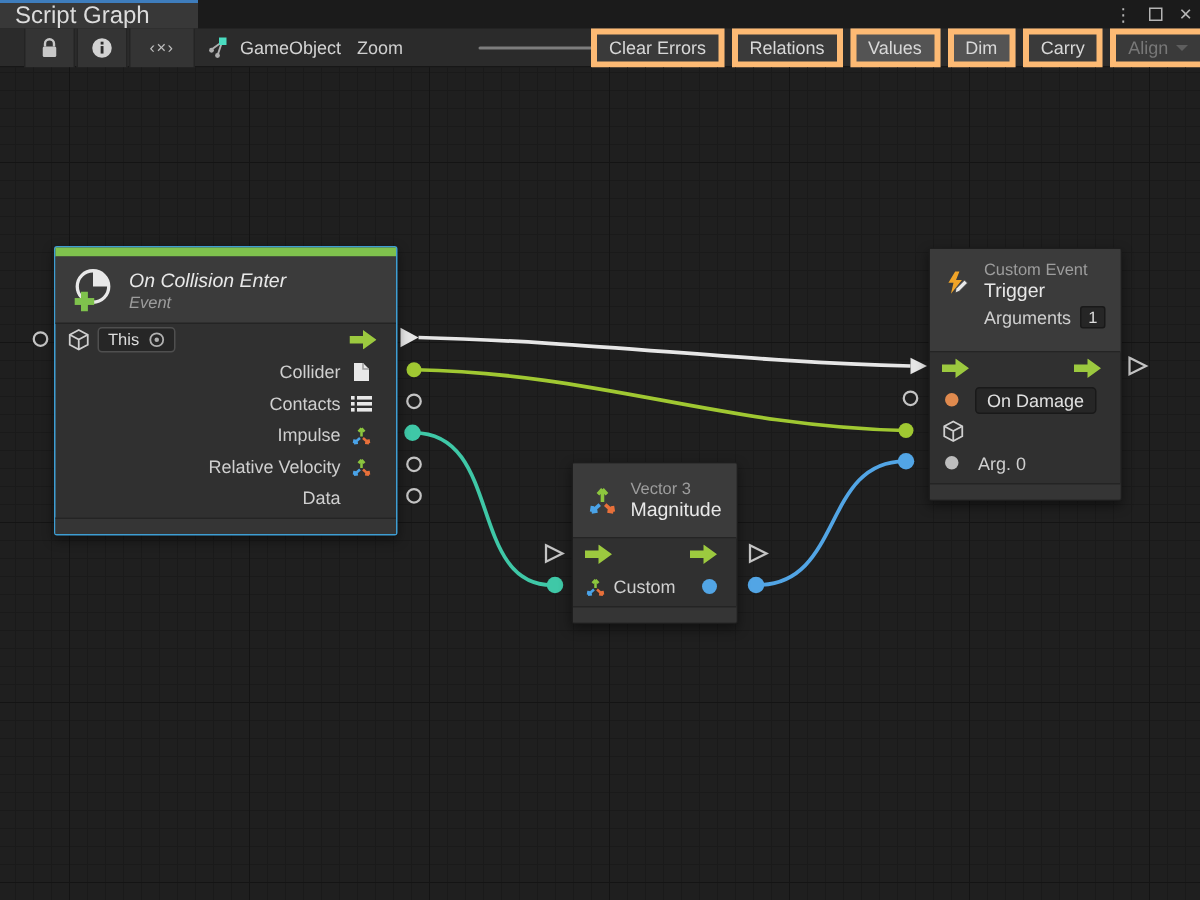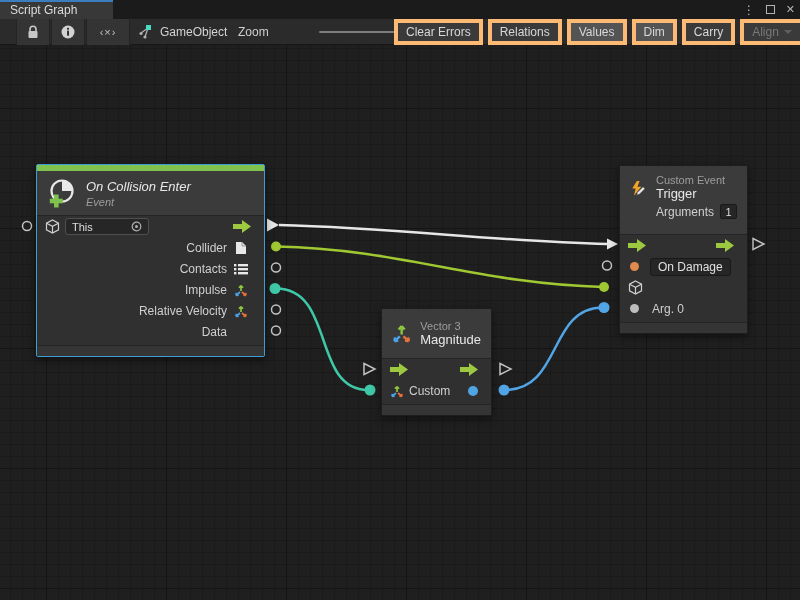--- a/index.html
+++ b/index.html
@@ -2,22 +2,22 @@
 <html><head>
 <meta charset="utf-8">
 <style>
   * { box-sizing: border-box; margin: 0; padding: 0; }
   html,body { width:800px; height:600px; background:#191919; }
   body { font-family:"Liberation Sans", sans-serif; -webkit-font-smoothing:antialiased; }
   .window { position:relative; width:800px; height:600px; overflow:hidden; background:#1e1e1e; }
 
   
   .tabbar { position:relative; height:19px; background:#1b1b1b; }
-  .tab { position:absolute; left:0; top:0; width:113px; height:19px; background:#383838;
-         border-top:2px solid #3e7dbd; color:#dcdcdc; font-size:12px; line-height:17px; padding-left:10px; }
+  .tab { position:absolute; left:0; top:0; width:132px; height:19px; background:#383838;
+         border-top:2px solid #3e7dbd; color:#dcdcdc; font-size:16px; line-height:17px; padding-left:10px; }
   .win-controls { position:absolute; right:5px; top:0; height:19px; display:flex; align-items:center; gap:11px; color:#b4b4b4; }
   .wc-menu { font-size:12px; letter-spacing:0; }
   .wc-max { width:9px; height:9px; border:1.5px solid #b4b4b4; display:inline-block; }
   .wc-close { font-size:11px; }
 
   
   .toolbar { position:relative; height:26px; background:#2b2b2b; border-bottom:1px solid #171717; color:#d4d4d4; font-size:12px; }
   .tb-cell { position:absolute; top:0; height:26px; display:flex; align-items:center; justify-content:center; background:#343434; border-right:1px solid #242424; border-left:1px solid #242424; }
   .cell-lock { left:16px; width:34px; }
   .cell-info { left:51px; width:34px; }
@@ -199,21 +199,21 @@
           <div class="node-title">On Collision Enter</div>
           <div class="node-sub">Event</div>
         </div>
       </div>
       <div class="node-rows">
         <div class="nrow">
           <svg width="15" height="15" viewBox="0 0 15 15" style="margin-right:5px">
             <path d="M7.5 1 L13.5 4.2 V10.8 L7.5 14 L1.5 10.8 V4.2 Z" fill="none" stroke="#cfcfcf" stroke-width="1.2"></path>
             <path d="M1.5 4.2 L7.5 7.4 L13.5 4.2 M7.5 7.4 V14" fill="none" stroke="#cfcfcf" stroke-width="1.2"></path>
           </svg>
-          <div class="inline-field" style="width:84px">
+          <div class="inline-field" style="width:52px">
             <span>This</span>
             <span class="grow"></span>
             <svg width="11" height="11" viewBox="0 0 11 11">
               <circle cx="5.5" cy="5.5" r="4.3" fill="none" stroke="#b0b0b0" stroke-width="1.2"></circle>
               <circle cx="5.5" cy="5.5" r="1.5" fill="#b0b0b0"></circle>
             </svg>
           </div>
           <span class="grow"></span>
           <svg width="18" height="13" viewBox="0 0 18 13">
             <path d="M0 4 h9 V0 l9 6.5 L9 13 V9 H0 z" fill="#9cc93f"></path>

